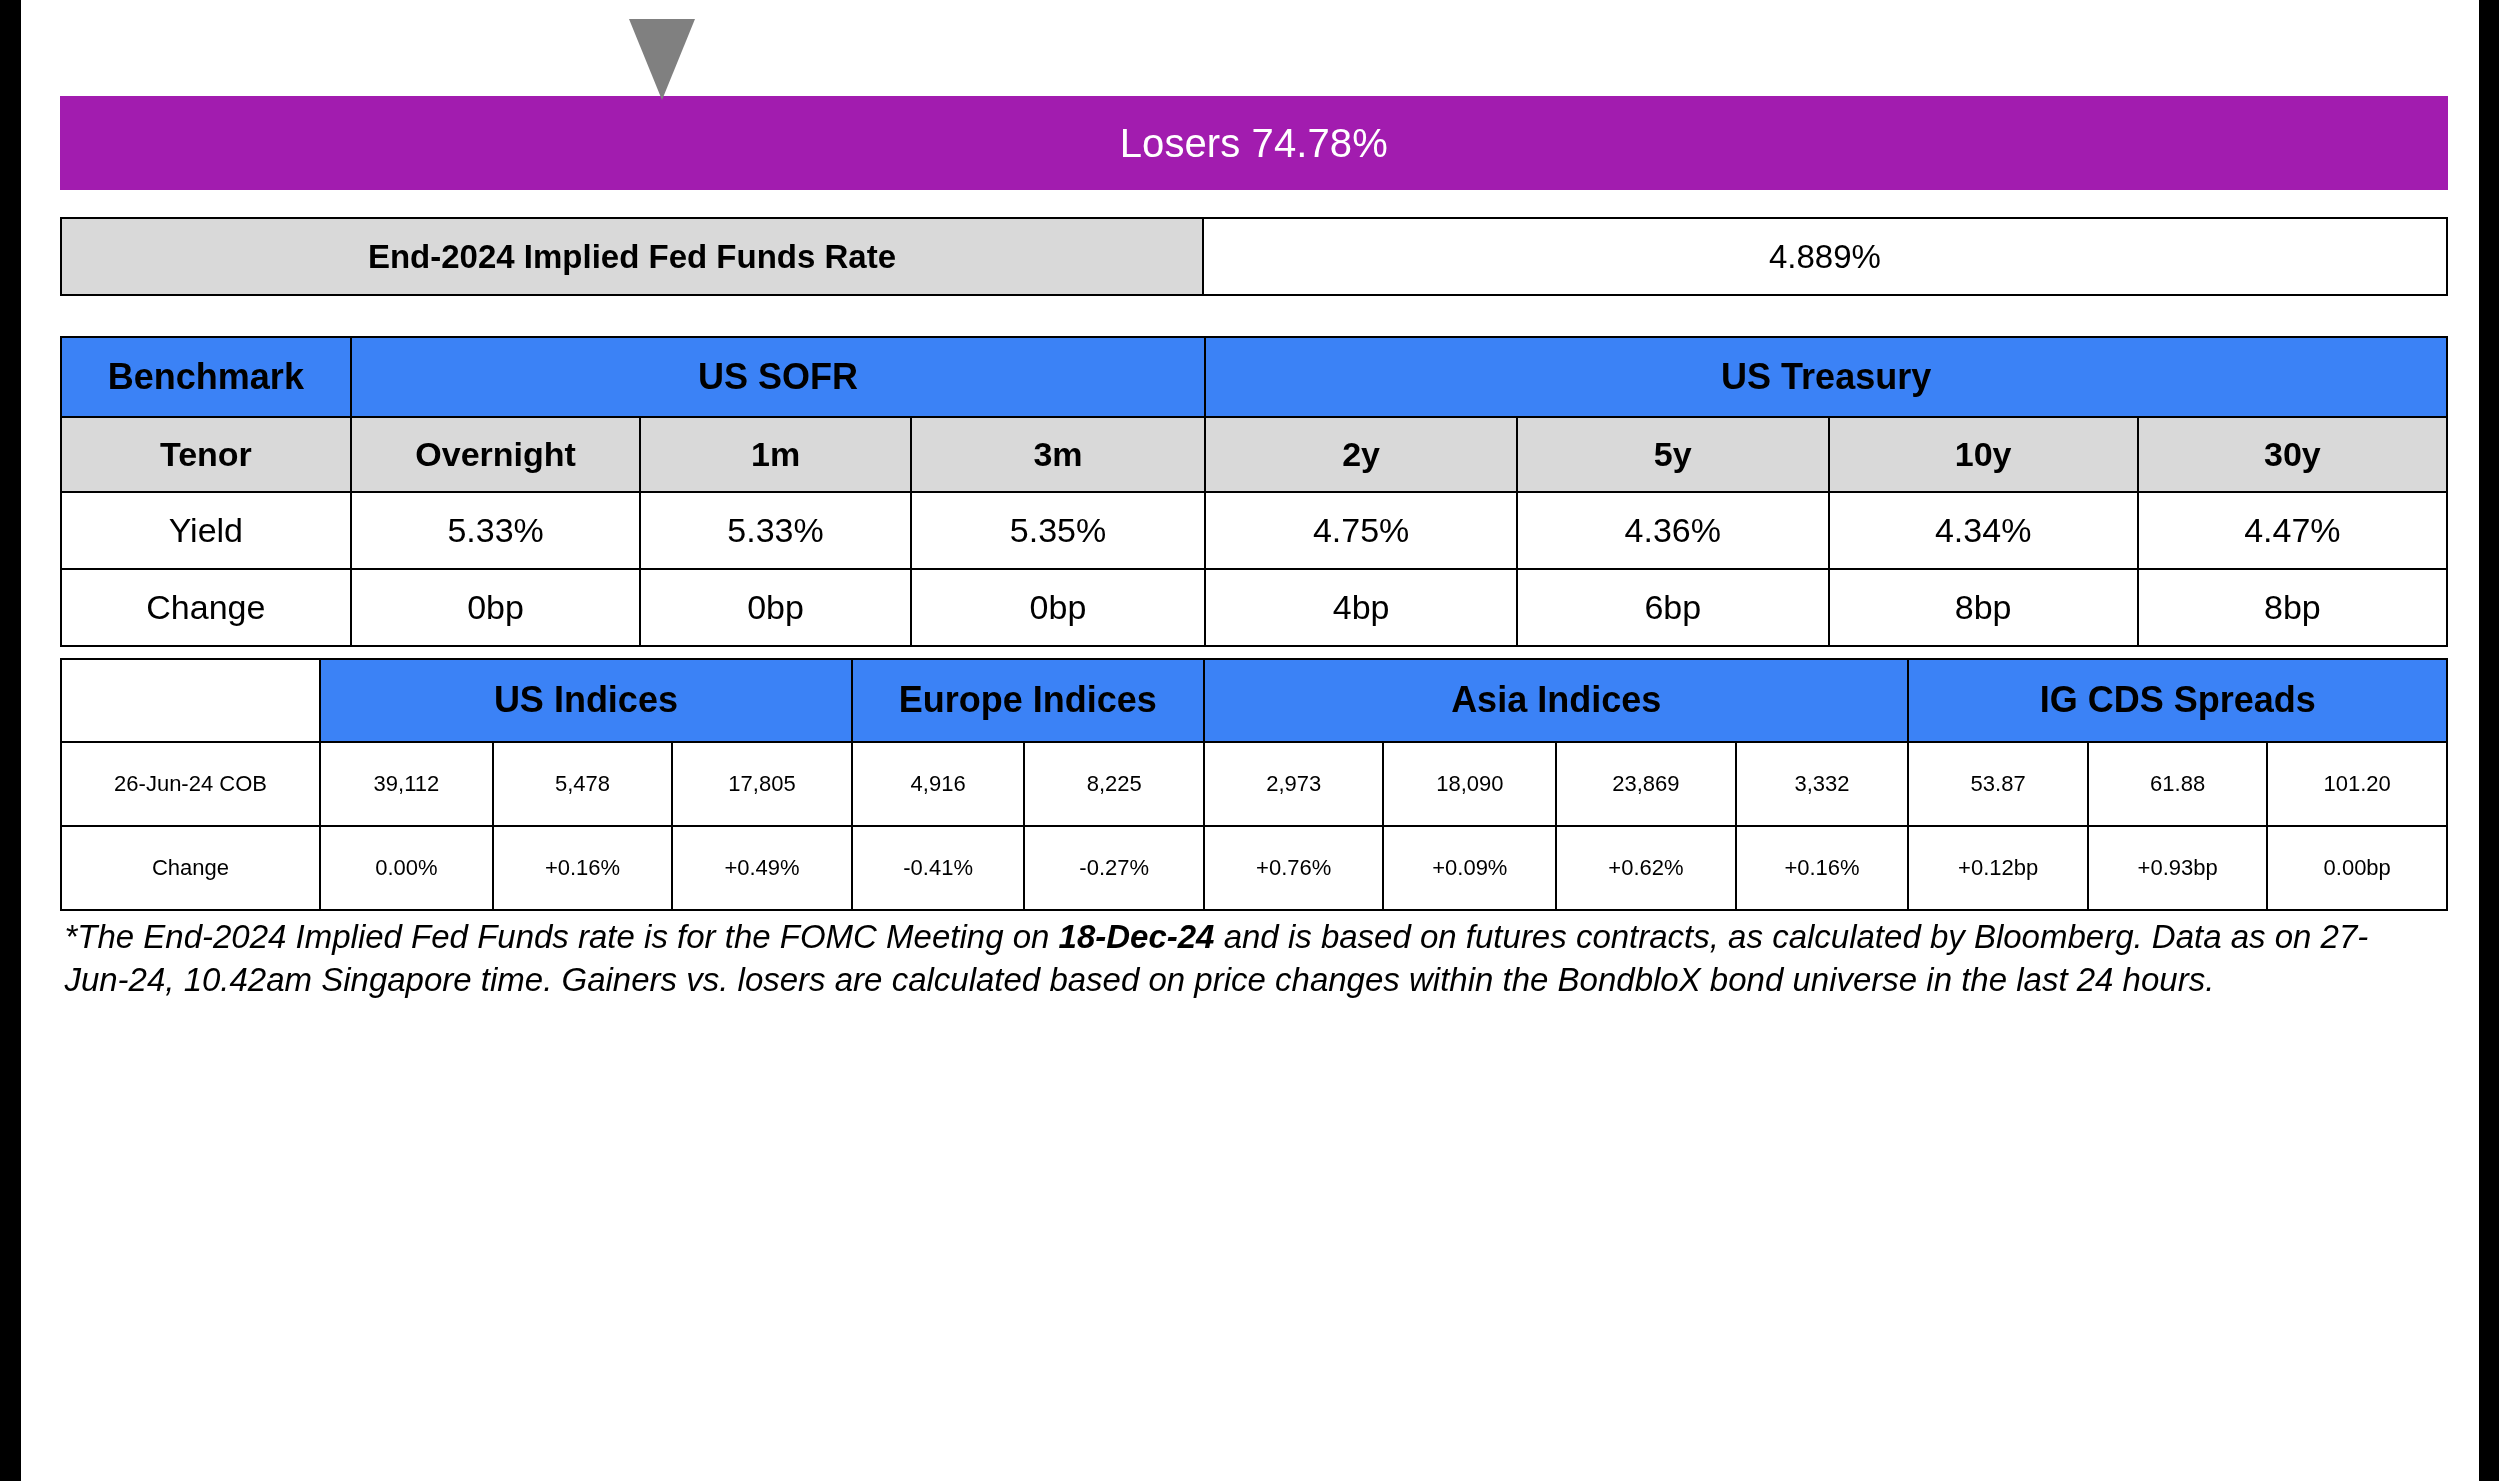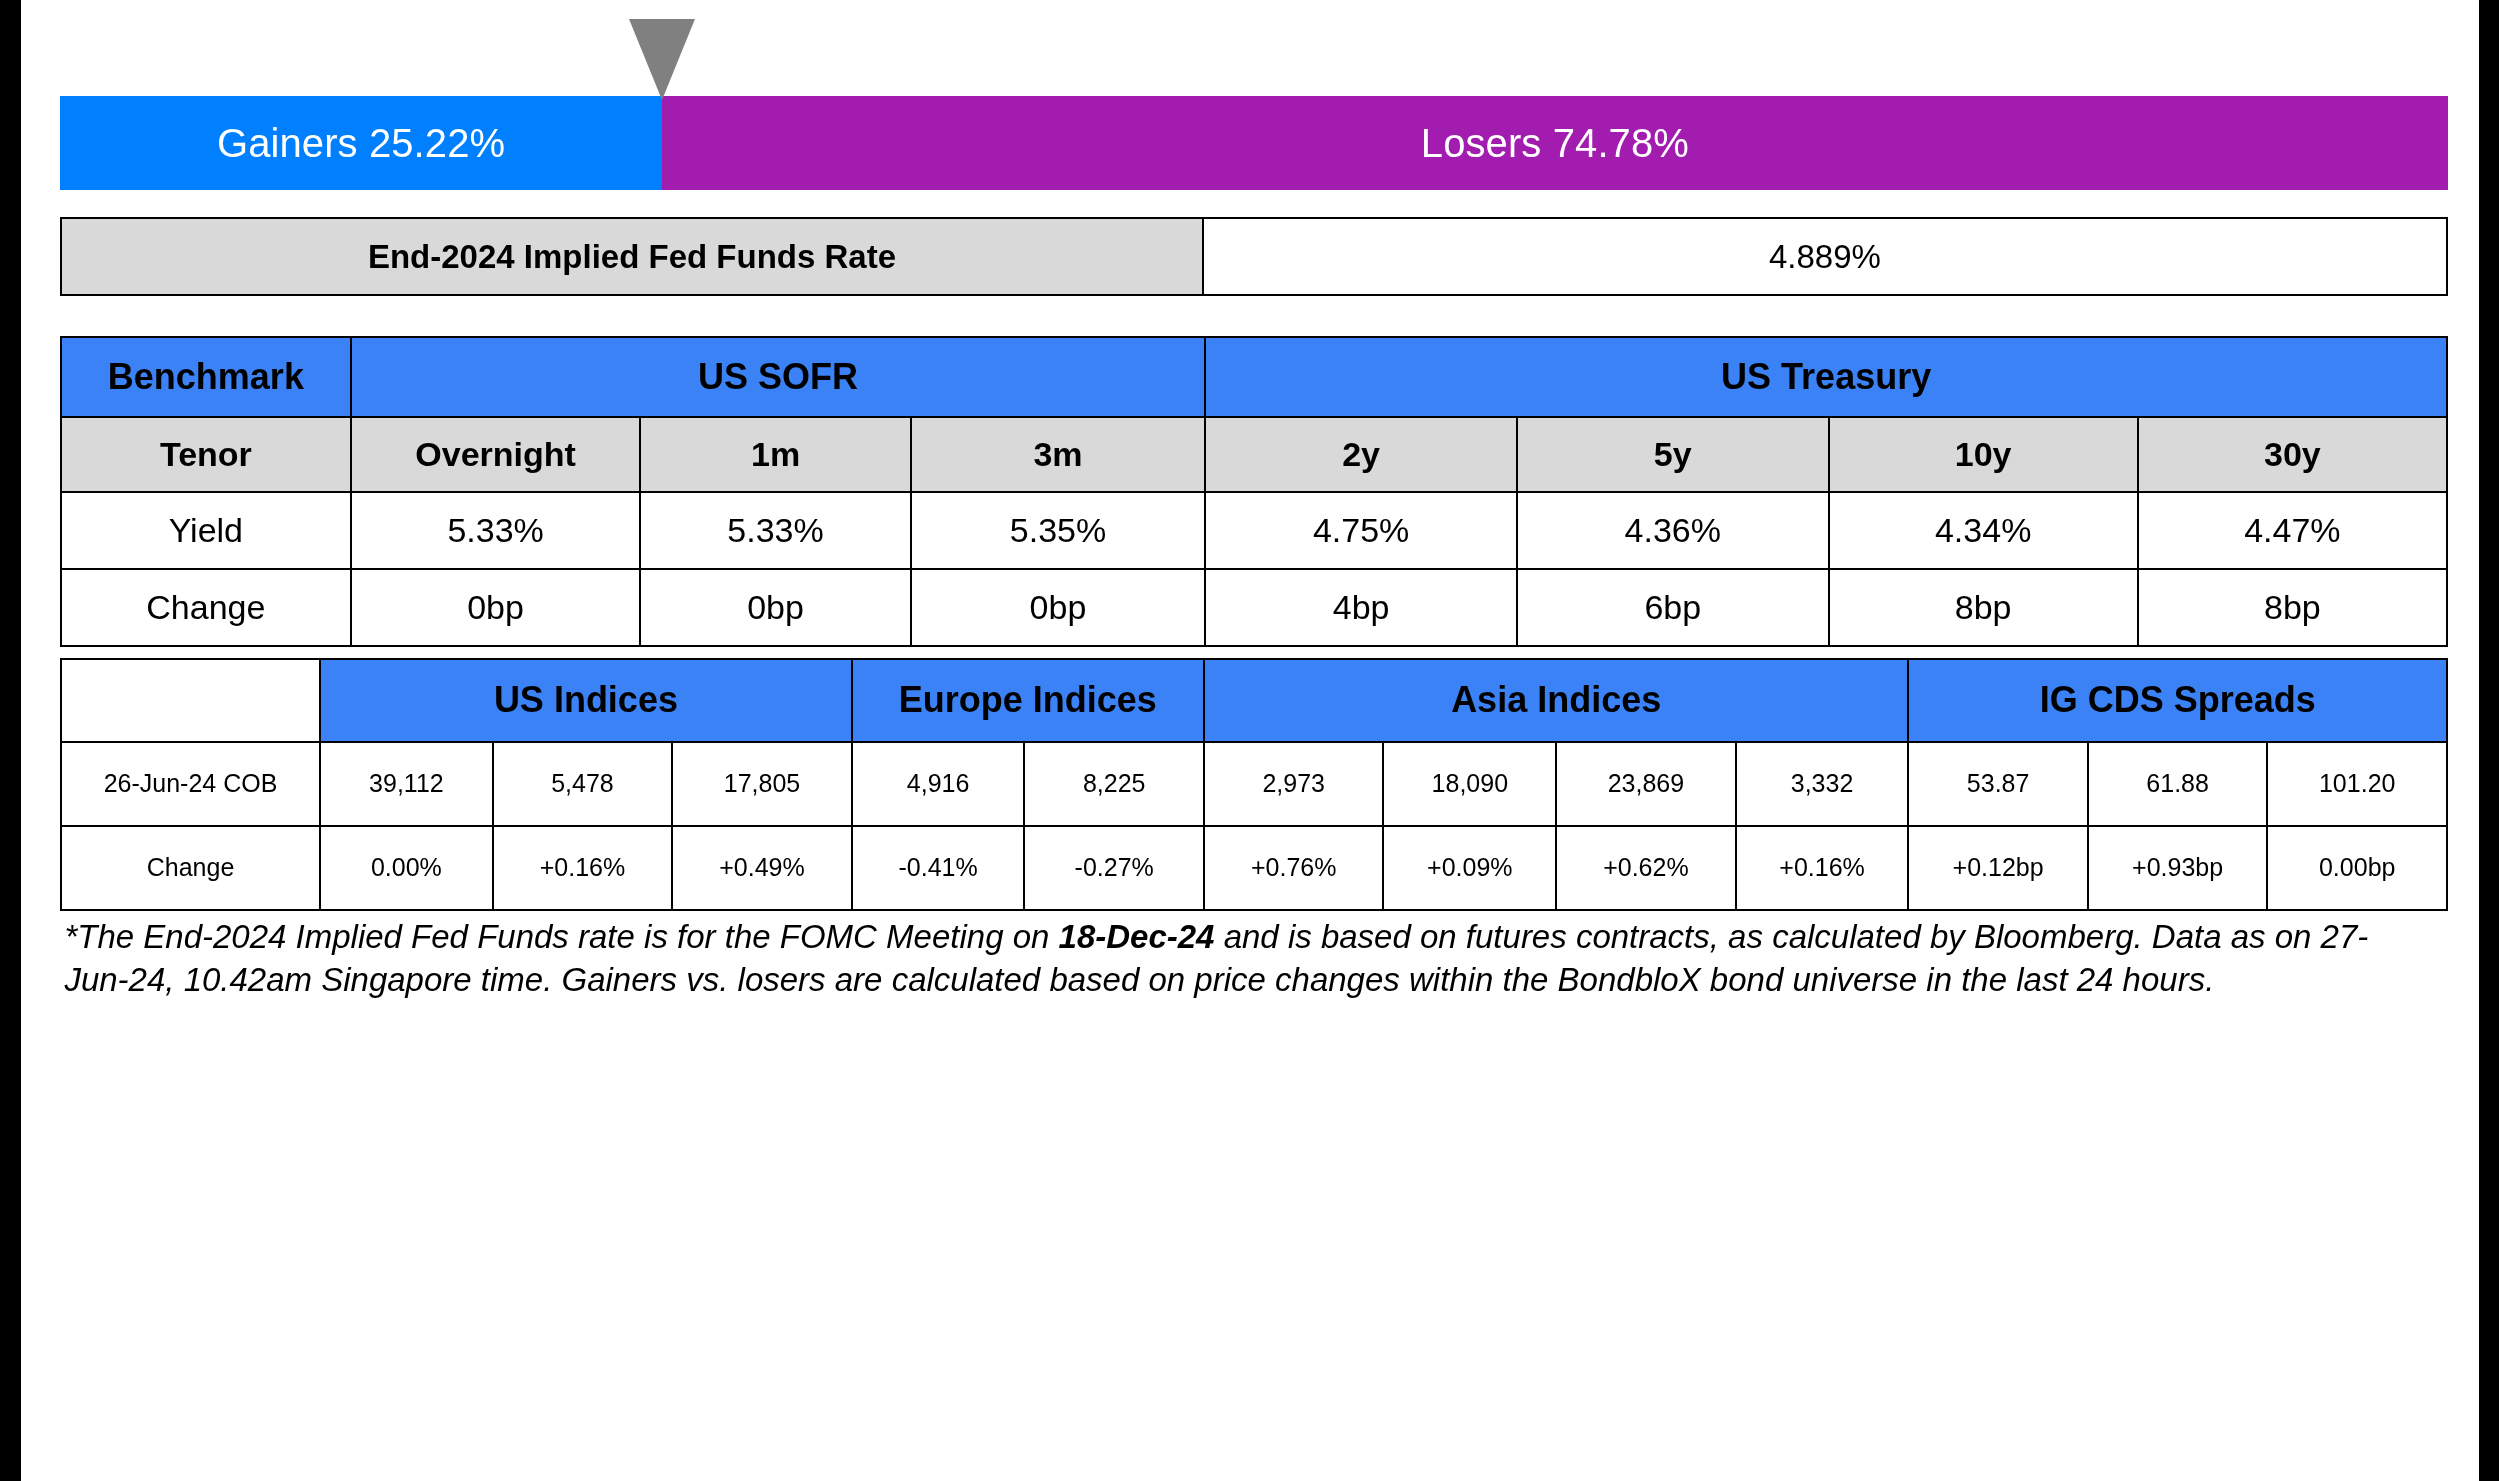--- a/index.html
+++ b/index.html
@@ -105,21 +105,21 @@
   .fed td { height: 75px; font-size: 34px; }
 
   
   .bench td.hdr   { height: 78px; font-size: 36px; }
   .bench td.tenor { height: 73px;  font-size: 34px; }
   .bench td.datum { height: 75px; font-size: 34px; }
 
   
   .idx td.hdr   { height: 81px; font-size: 36px; }
   .idx td.sub   { height: 96px; font-size: 28px; font-weight: bold; }
-  .idx td.datum { height: 82px; font-size: 25px; }
+  .idx td.datum { height: 82px; font-size: 22px; }
 
   
   .footnote {
     margin-left: 25.4px;
     margin-right: 30px;
     margin-top: 4px;
     font-size: 33px;
     font-style: italic;
     line-height: 1.33;
     color: #000000;
@@ -132,21 +132,20 @@
 <div class="rail rail-left"></div>
 <div class="rail rail-right"></div>
 
 <div class="canvas">
 
   <div class="marker-row">
     <div class="marker-tri" id="marker-tri" style="left: 25.22%;"></div>
   </div>
 
   <div class="gl-bar">
-    <div class="gl-seg gl-gainers" id="seg-gainers" style="flex: 25.22 0 0px;">Gainers 25.22%</div>
     <div class="gl-seg gl-losers" id="seg-losers" style="flex: 74.78 0 0px;">Losers 74.78%</div>
   </div>
 
   <div class="gap-a"></div>
 
   <table class="grid fed">
     <tbody>
         <tr>
       <td class="grey" style="width:47.4%">End-2024 Implied Fed Funds Rate</td>
       <td class="white">4.889%</td>

